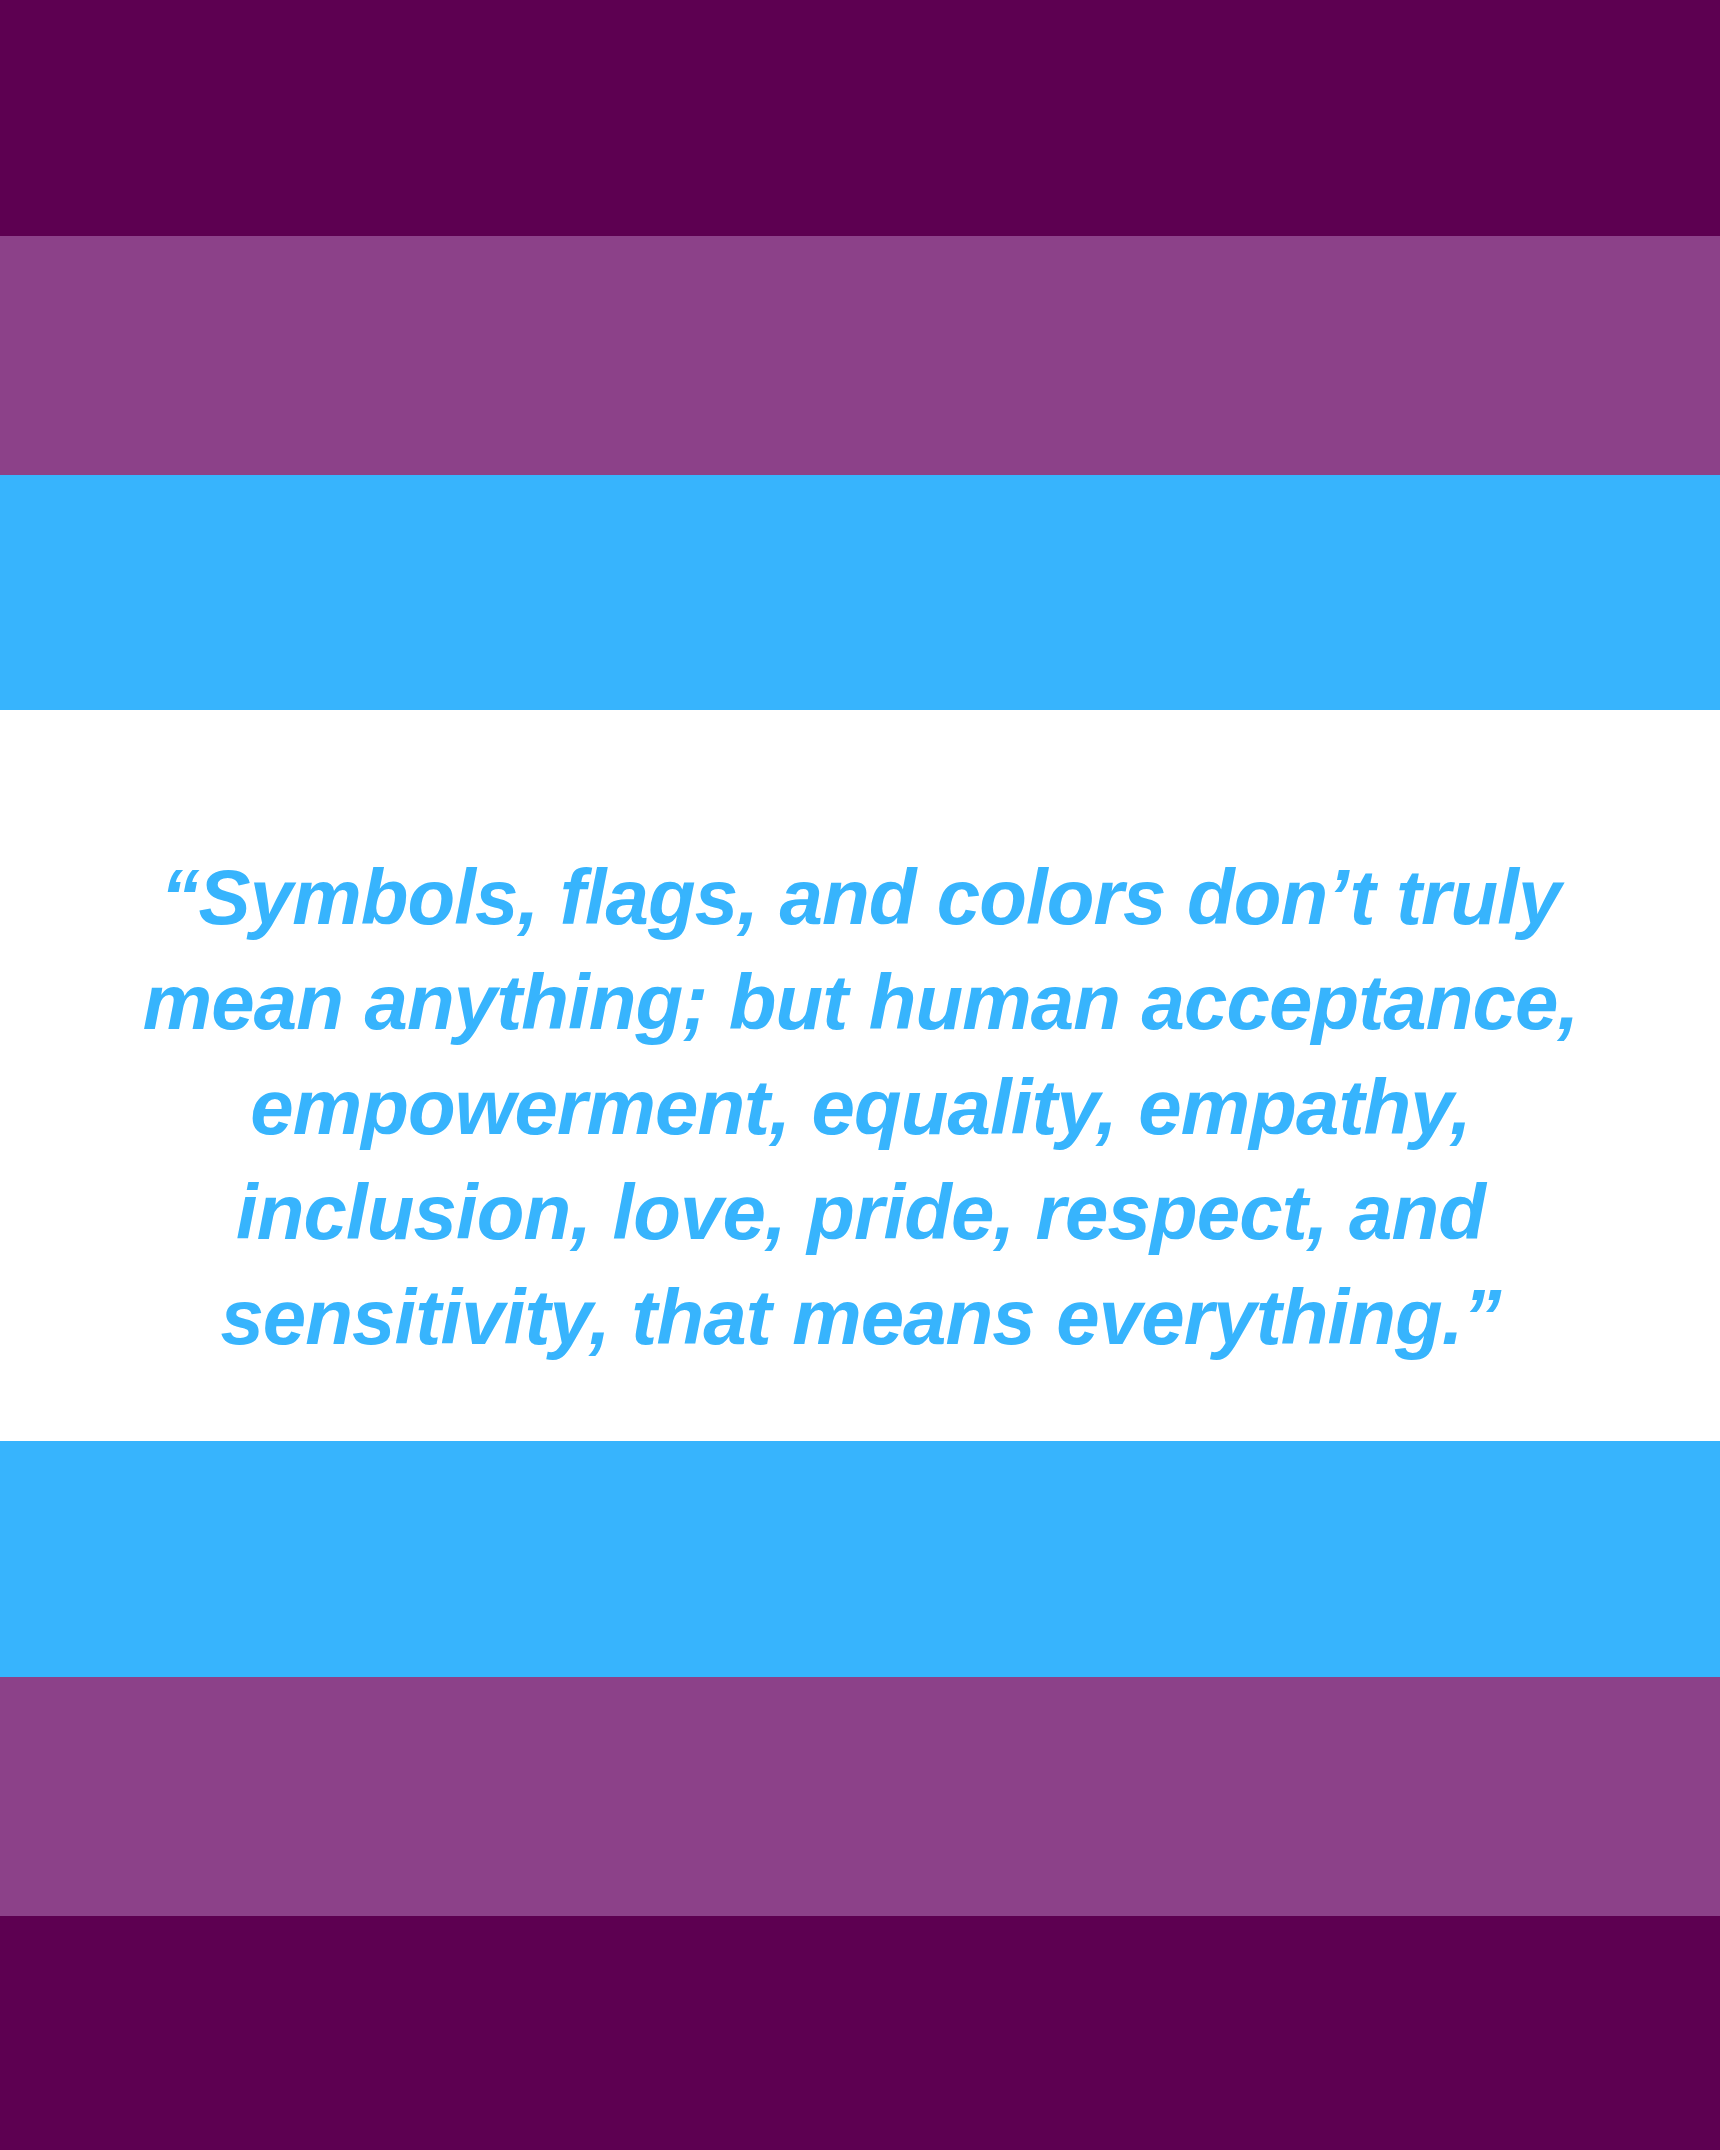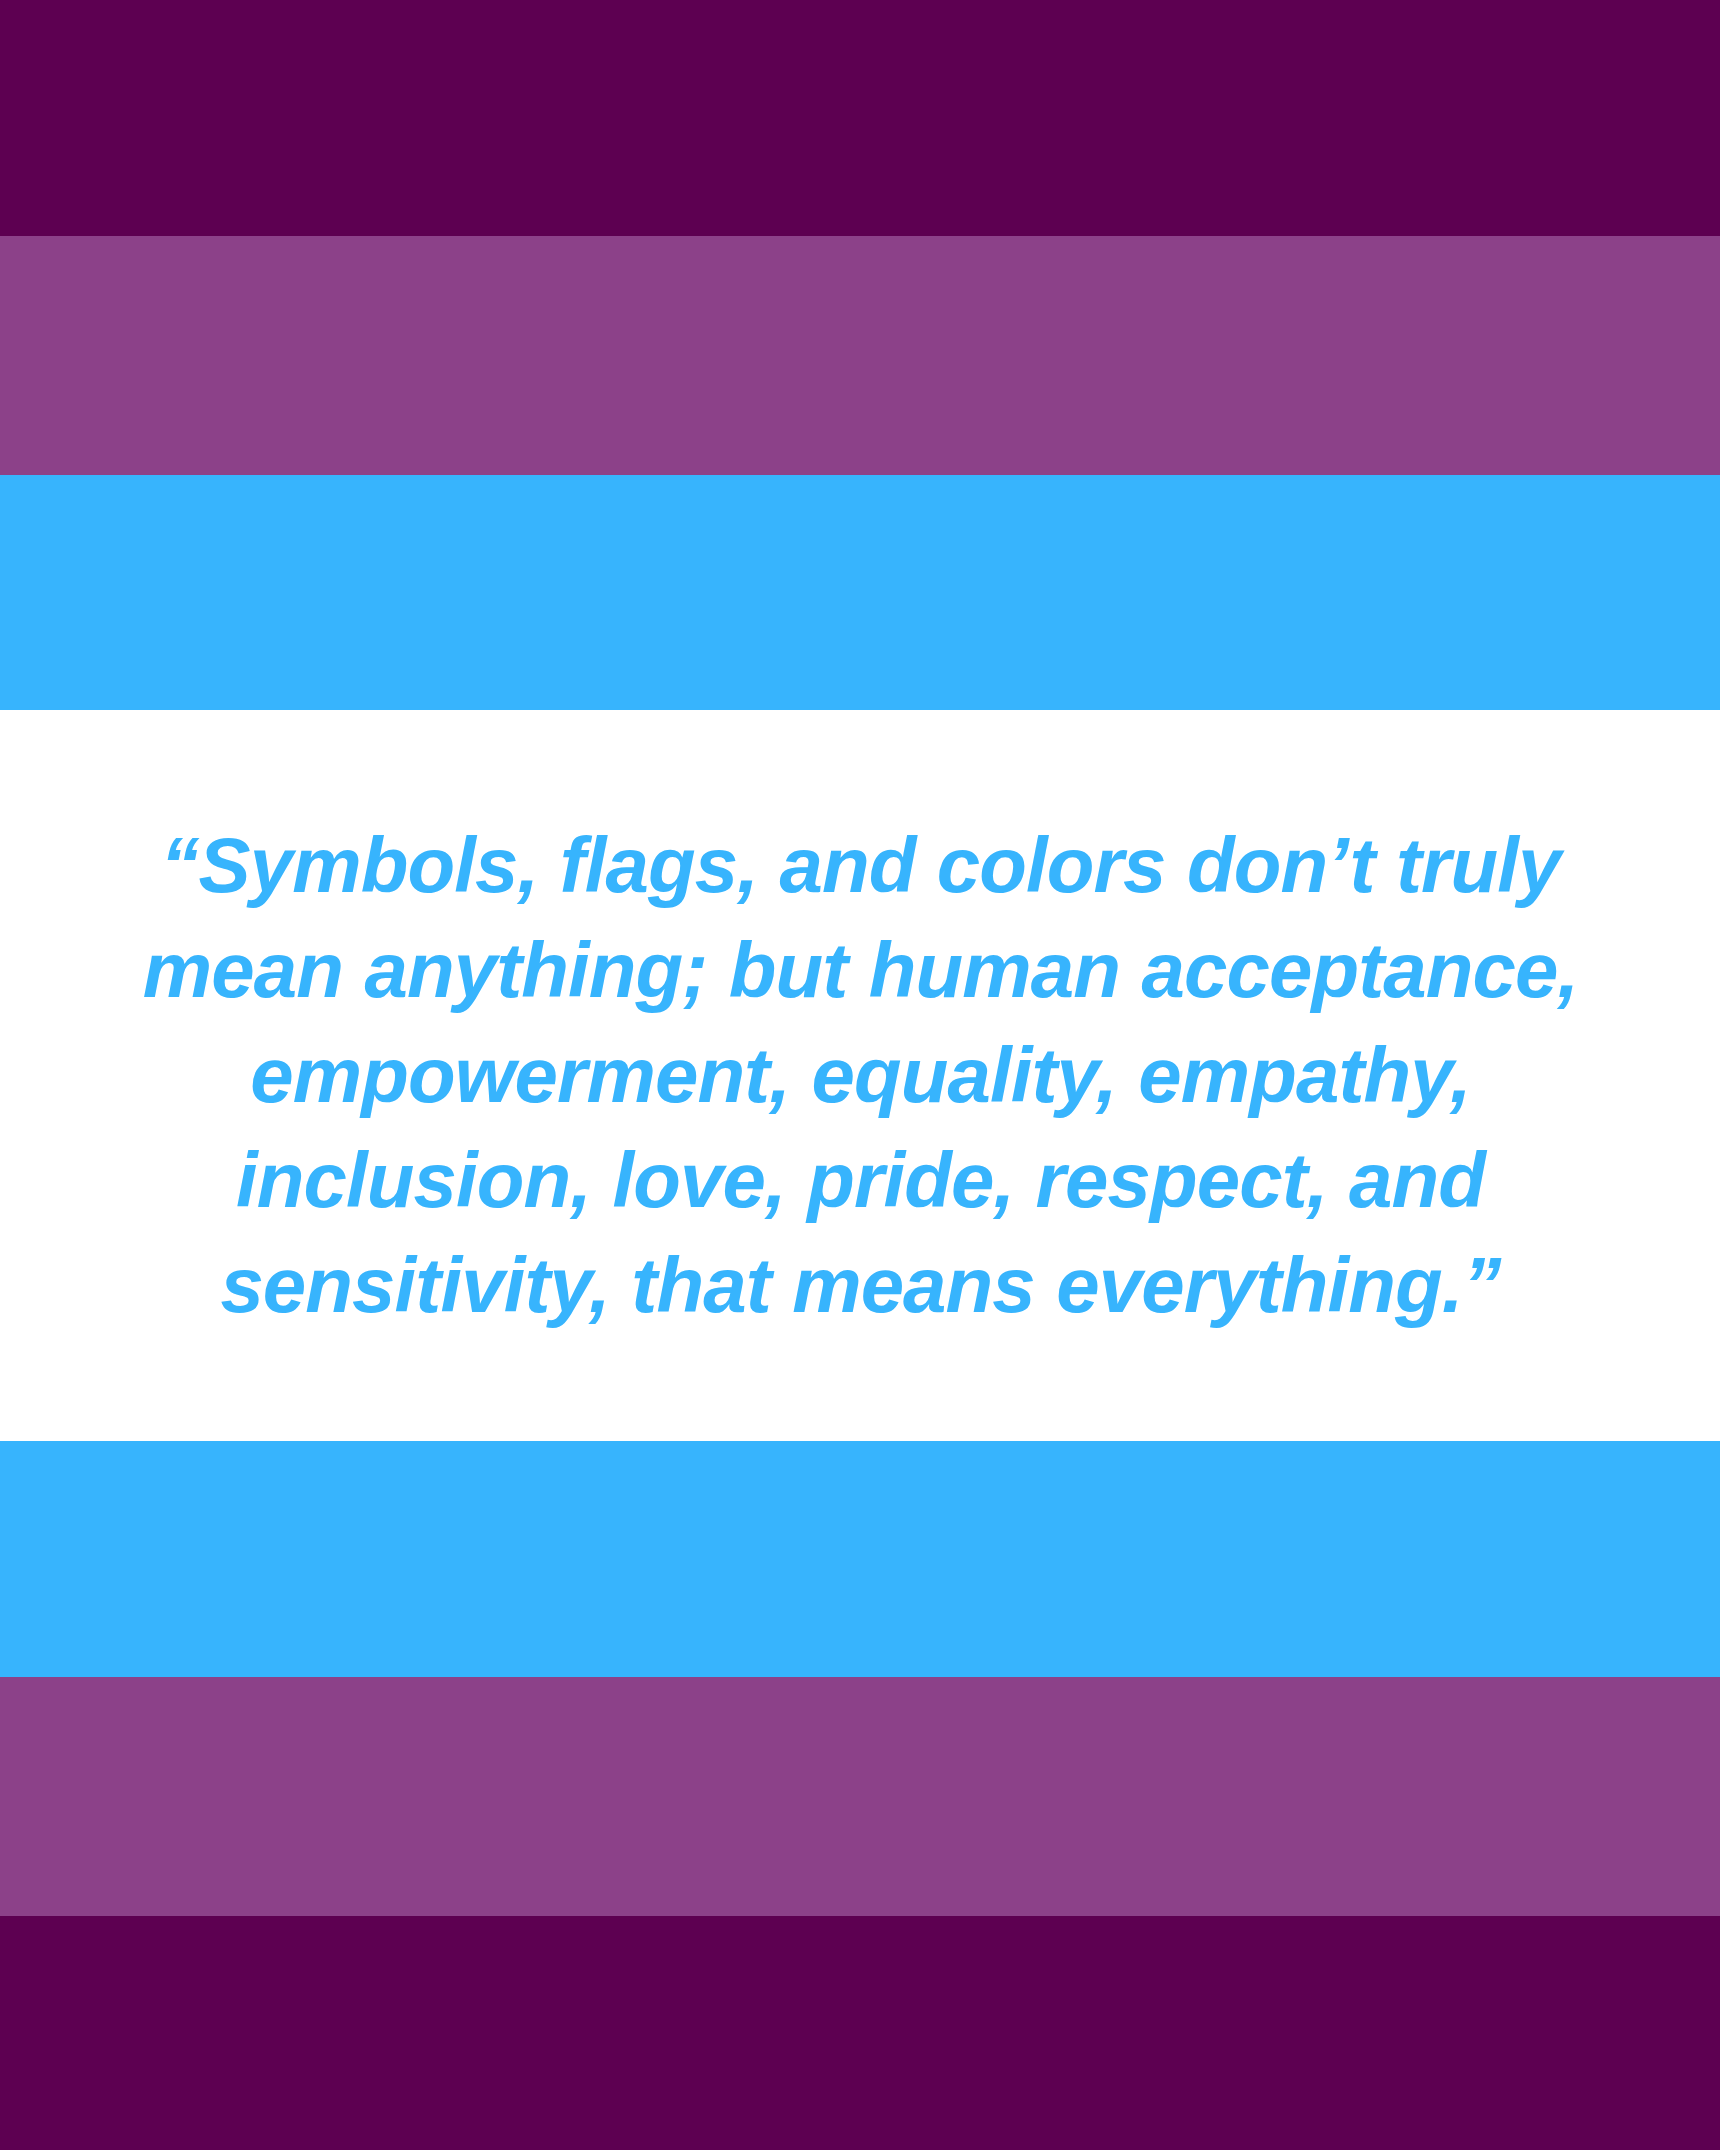--- a/index.html
+++ b/index.html
@@ -28,21 +28,21 @@
   .stripe-2 { top: 236px;  height: 239px; }
   .stripe-3 { top: 475px;  height: 235px; }
   .stripe-4 { top: 710px;  height: 731px; }
   .stripe-5 { top: 1441px; height: 236px; }
   .stripe-6 { top: 1677px; height: 239px; }
   .stripe-7 { top: 1916px; height: 234px; }
 
   .quote-block {
     position: absolute;
     left: 0;
-    top: 710px;
+    top: 742px;
     width: 100%;
     height: 731px;
     display: flex;
     flex-direction: column;
     align-items: center;
     justify-content: center;
   }
   .quote-text {
     margin: 0;
     padding: 0 67px;

